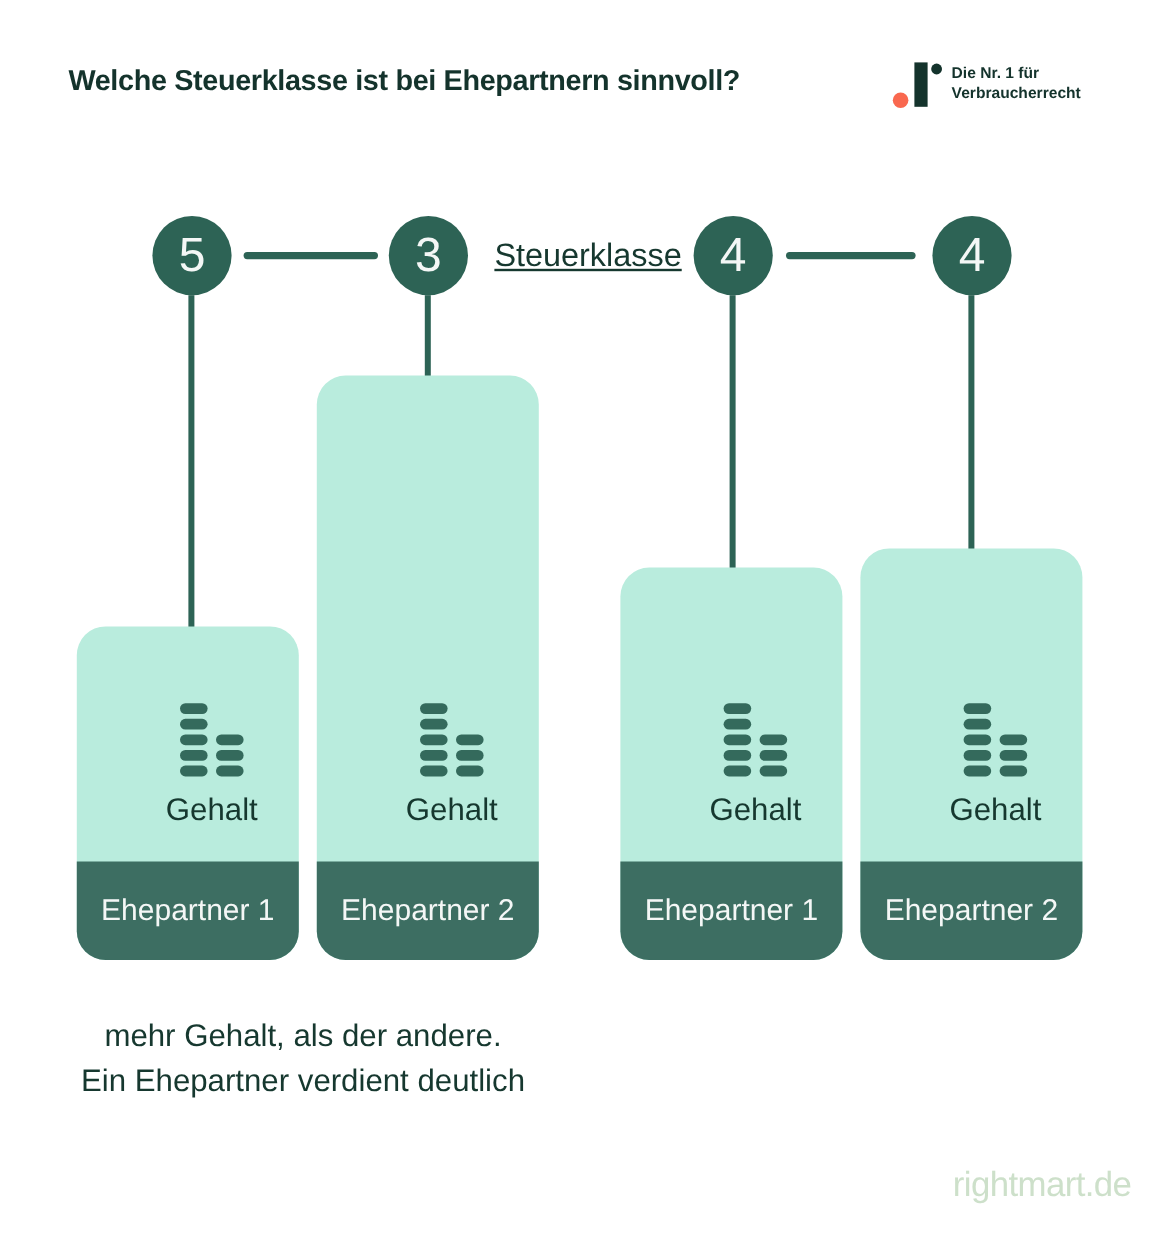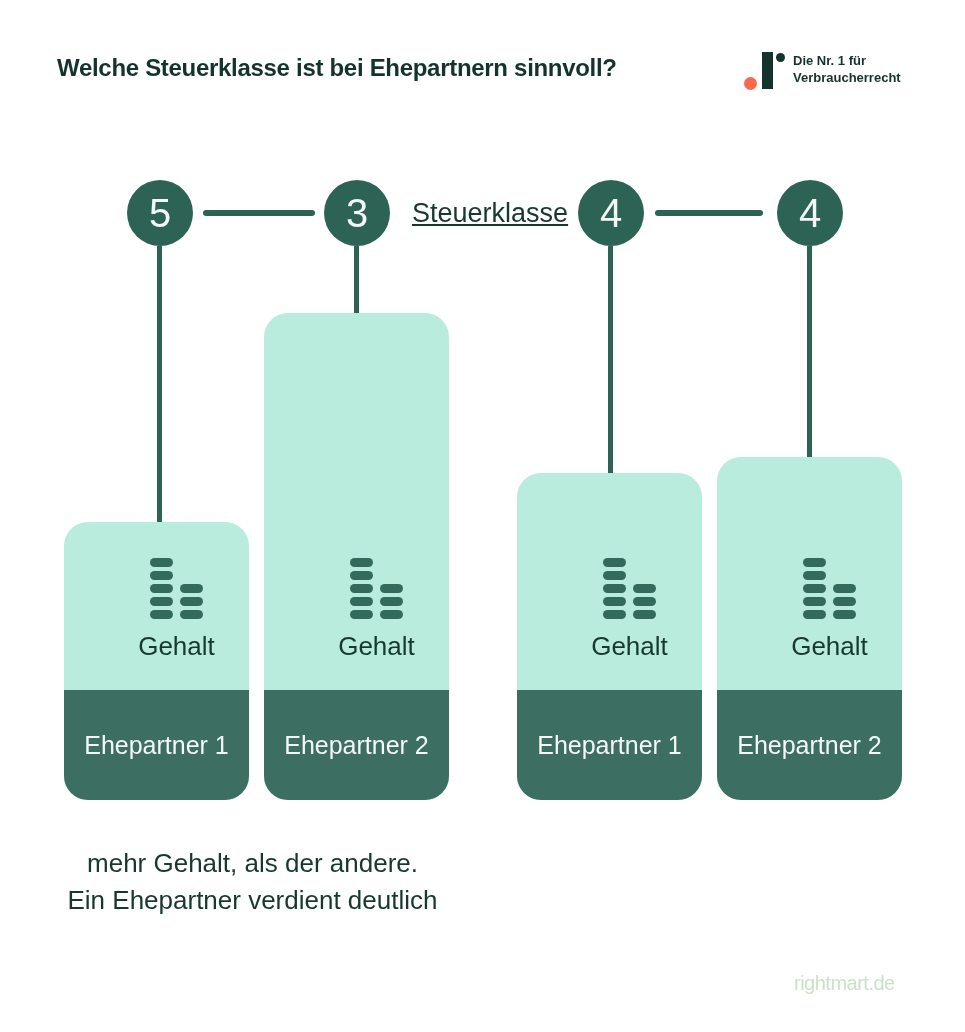--- a/index.html
+++ b/index.html
@@ -80,21 +80,21 @@
     flex: 1;
     display: flex; flex-direction: column;
     align-items: center; justify-content: flex-end;
     padding-bottom: 28px;
     padding-left: 40px;
   }
   .gehalt { font-size: 26px; color: var(--dark_soft, #16382f); }
 
   .bar-footer {
     flex: none;
-    height: 110px;
+    height: 82px;
     background: var(--footer, #3d6e62);
     border-radius: 0 0 24px 24px;
     display: flex; align-items: center; justify-content: center;
     color: var(--light_text, #f4f7f6);
     font-size: 25px;
   }
 
   
   .eq-icon { display: flex; align-items: flex-end; gap: 7px; margin-bottom: 12px; }
   .eq-col { display: flex; flex-direction: column; gap: 4px; }
@@ -106,21 +106,21 @@
     font-size: 26px; line-height: 37px;
     text-align: center;
     color: var(--dark_soft, #1b4038);
   }
   .cap1 { left: 40px;  width: 425px; }
   .cap2 { left: 487px; width: 415px; }
 
   
   .watermark {
     position: absolute; left: 794px; top: 972px;
-    font-size: 20px; letter-spacing: -0.5px;
+    font-size: 29px; letter-spacing: -0.5px;
     color: var(--watermark, #cde0ca);
   }
 </style>
 </head>
 <body>
 
 <div class="canvas">
 
   <h1 class="title">Welche Steuerklasse ist bei Ehepartnern sinnvoll?</h1>
 

